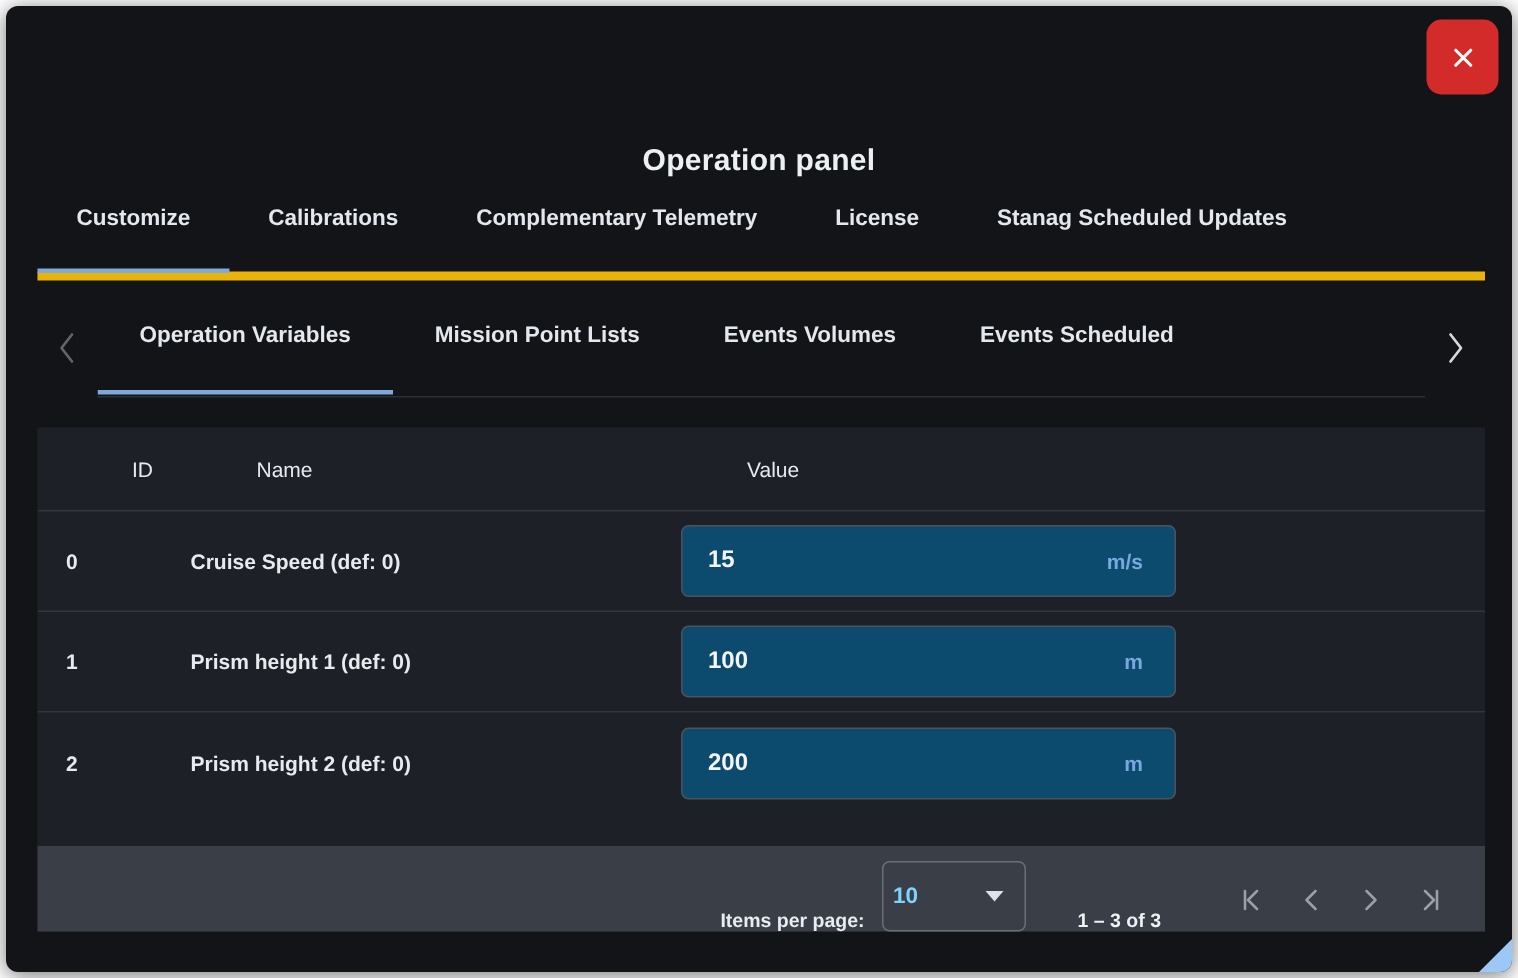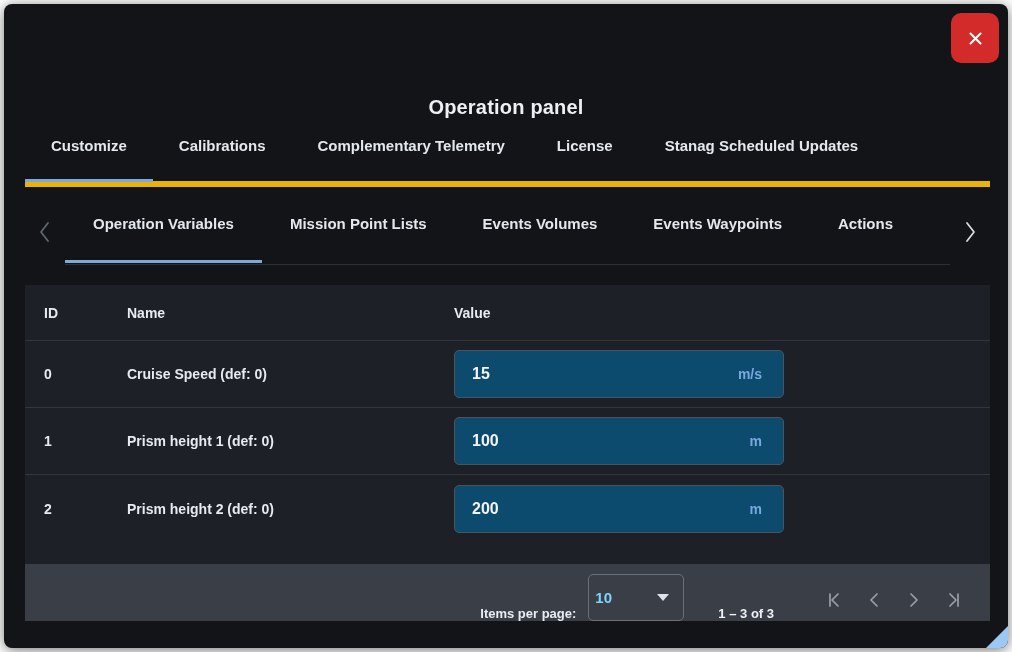--- a/index.html
+++ b/index.html
@@ -174,21 +174,22 @@
   .t-row {
     display: flex;
     align-items: center;
     border-bottom: 1px solid #32363d;
     box-sizing: border-box;
   }
   .t-head {
     height: 56px;
     color: #e7eaef;
     font-size: 14px;
-    font-weight: bold;
+    font-weight: normal;
+    padding-left: 44px;
   }
   .t-body-row {
     height: 67px;
     color: #e7eaef;
     font-size: 14px;
     font-weight: bold;
   }
   .t-body-row:last-of-type { border-bottom: none; }
   .c-id    { flex: 0 0 102px; padding-left: 19px; box-sizing: border-box; }
   .c-name  { flex: 0 0 327px; }
@@ -341,24 +342,21 @@
         <button class="tab-s active">
           <span>Operation Variables</span>
         </button>
         <button class="tab-s">
           <span>Mission Point Lists</span>
         </button>
         <button class="tab-s">
           <span>Events Volumes</span>
         </button>
         <button class="tab-s">
-          <span>Events Waypoints</span>
-        </button>
-        <button class="tab-s">
-          <span>Actions</span>
+          <span>Events Scheduled</span>
         </button>
       </div>
     </div>
 
     <button class="chev bright">
       <span>
         <svg width="14" height="22" viewBox="0 0 14 22" fill="none">
           <path d="M4 2 L11 11 L4 20" stroke-width="1.8" stroke-linecap="round" stroke-linejoin="round"></path>
         </svg>
       </span>

